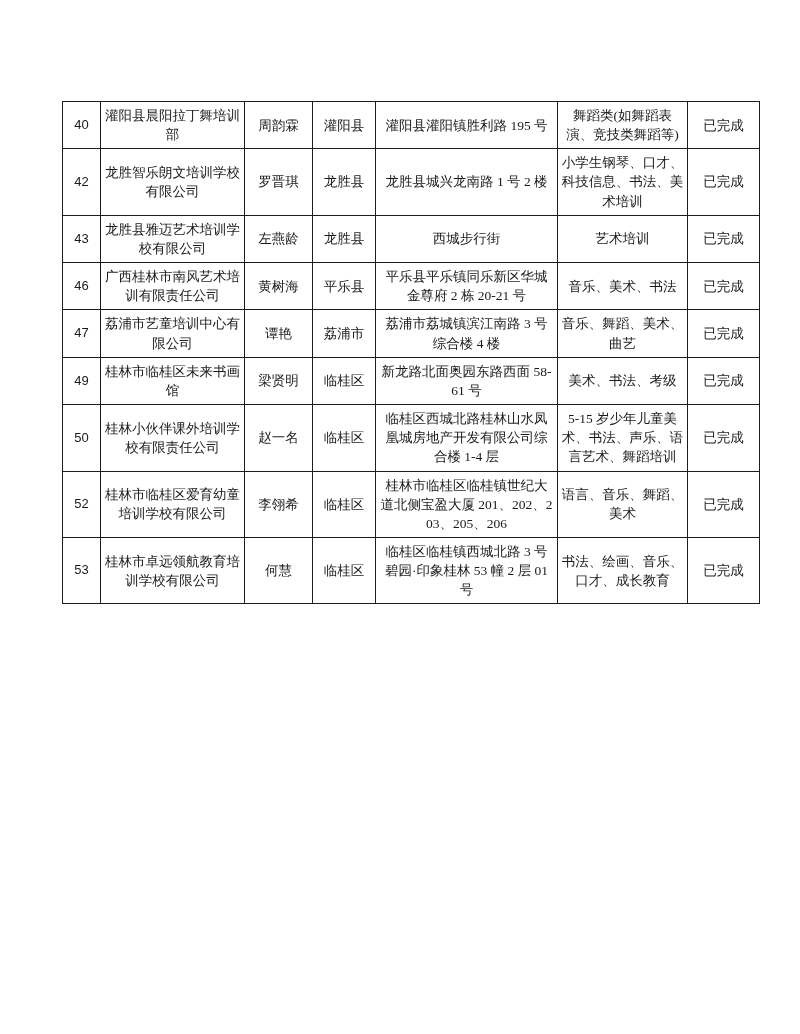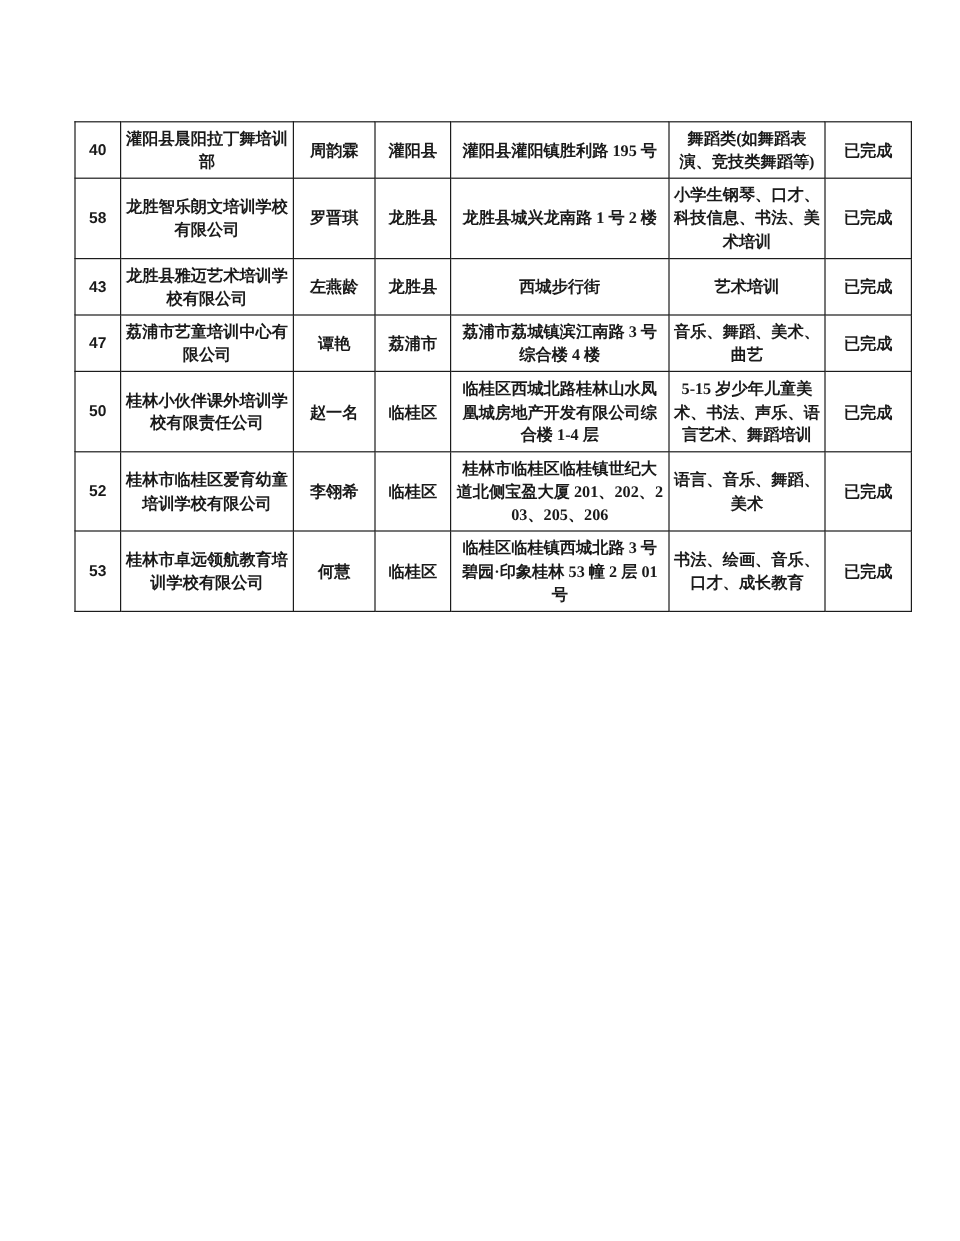--- a/index.html
+++ b/index.html
@@ -7,21 +7,20 @@
     width: 800px; height: 1034px;
     background: #ffffff;
     font-family: "Liberation Serif", "DejaVu Serif", serif;
     color: #1a1a1a;
   }
   .page {
     position: relative;
     width: 800px; height: 912px;
     background: #ffffff;
     overflow: hidden;
-    font-weight: bold;
   }
   table.reg {
     position: absolute;
     left: 62px; top: 101px;
     width: 697px;
     border-collapse: collapse;
     table-layout: fixed;
   }
   table.reg td {
     border: 1.5px solid #1c1c1c;
@@ -64,44 +63,62 @@
         <tr>
           <td class="no">40</td>
           <td class="name">灌阳县晨阳拉丁舞培训部</td>
           <td class="person">周韵霖</td>
           <td class="county">灌阳县</td>
           <td class="address">灌阳县灌阳镇胜利路 195 号</td>
           <td class="content">舞蹈类(如舞蹈表演、竞技类舞蹈等)</td>
           <td class="status">已完成</td>
         </tr>
         <tr>
-          <td class="no">58</td>
+          <td class="no">42</td>
           <td class="name">龙胜智乐朗文培训学校有限公司</td>
           <td class="person">罗晋琪</td>
           <td class="county">龙胜县</td>
           <td class="address">龙胜县城兴龙南路 1 号 2 楼</td>
           <td class="content">小学生钢琴、口才、科技信息、书法、美术培训</td>
           <td class="status">已完成</td>
         </tr>
         <tr>
           <td class="no">43</td>
           <td class="name">龙胜县雅迈艺术培训学校有限公司</td>
           <td class="person">左燕龄</td>
           <td class="county">龙胜县</td>
           <td class="address">西城步行街</td>
           <td class="content">艺术培训</td>
           <td class="status">已完成</td>
         </tr>
         <tr>
+          <td class="no">46</td>
+          <td class="name">广西桂林市南风艺术培训有限责任公司</td>
+          <td class="person">黄树海</td>
+          <td class="county">平乐县</td>
+          <td class="address">平乐县平乐镇同乐新区华城金尊府 2 栋 20-21 号</td>
+          <td class="content">音乐、美术、书法</td>
+          <td class="status">已完成</td>
+        </tr>
+        <tr>
           <td class="no">47</td>
           <td class="name">荔浦市艺童培训中心有限公司</td>
           <td class="person">谭艳</td>
           <td class="county">荔浦市</td>
           <td class="address">荔浦市荔城镇滨江南路 3 号综合楼 4 楼</td>
           <td class="content">音乐、舞蹈、美术、曲艺</td>
+          <td class="status">已完成</td>
+        </tr>
+        <tr>
+          <td class="no">49</td>
+          <td class="name">桂林市临桂区未来书画馆</td>
+          <td class="person">梁贤明</td>
+          <td class="county">临桂区</td>
+          <td class="address">新龙路北面奥园东路西面 58-61 号</td>
+          <td class="content">美术、书法、考级</td>
           <td class="status">已完成</td>
         </tr>
         <tr>
           <td class="no">50</td>
           <td class="name">桂林小伙伴课外培训学校有限责任公司</td>
           <td class="person">赵一名</td>
           <td class="county">临桂区</td>
           <td class="address">临桂区西城北路桂林山水凤凰城房地产开发有限公司综合楼 1-4 层</td>
           <td class="content">5-15 岁少年儿童美术、书法、声乐、语言艺术、舞蹈培训</td>
           <td class="status">已完成</td>

